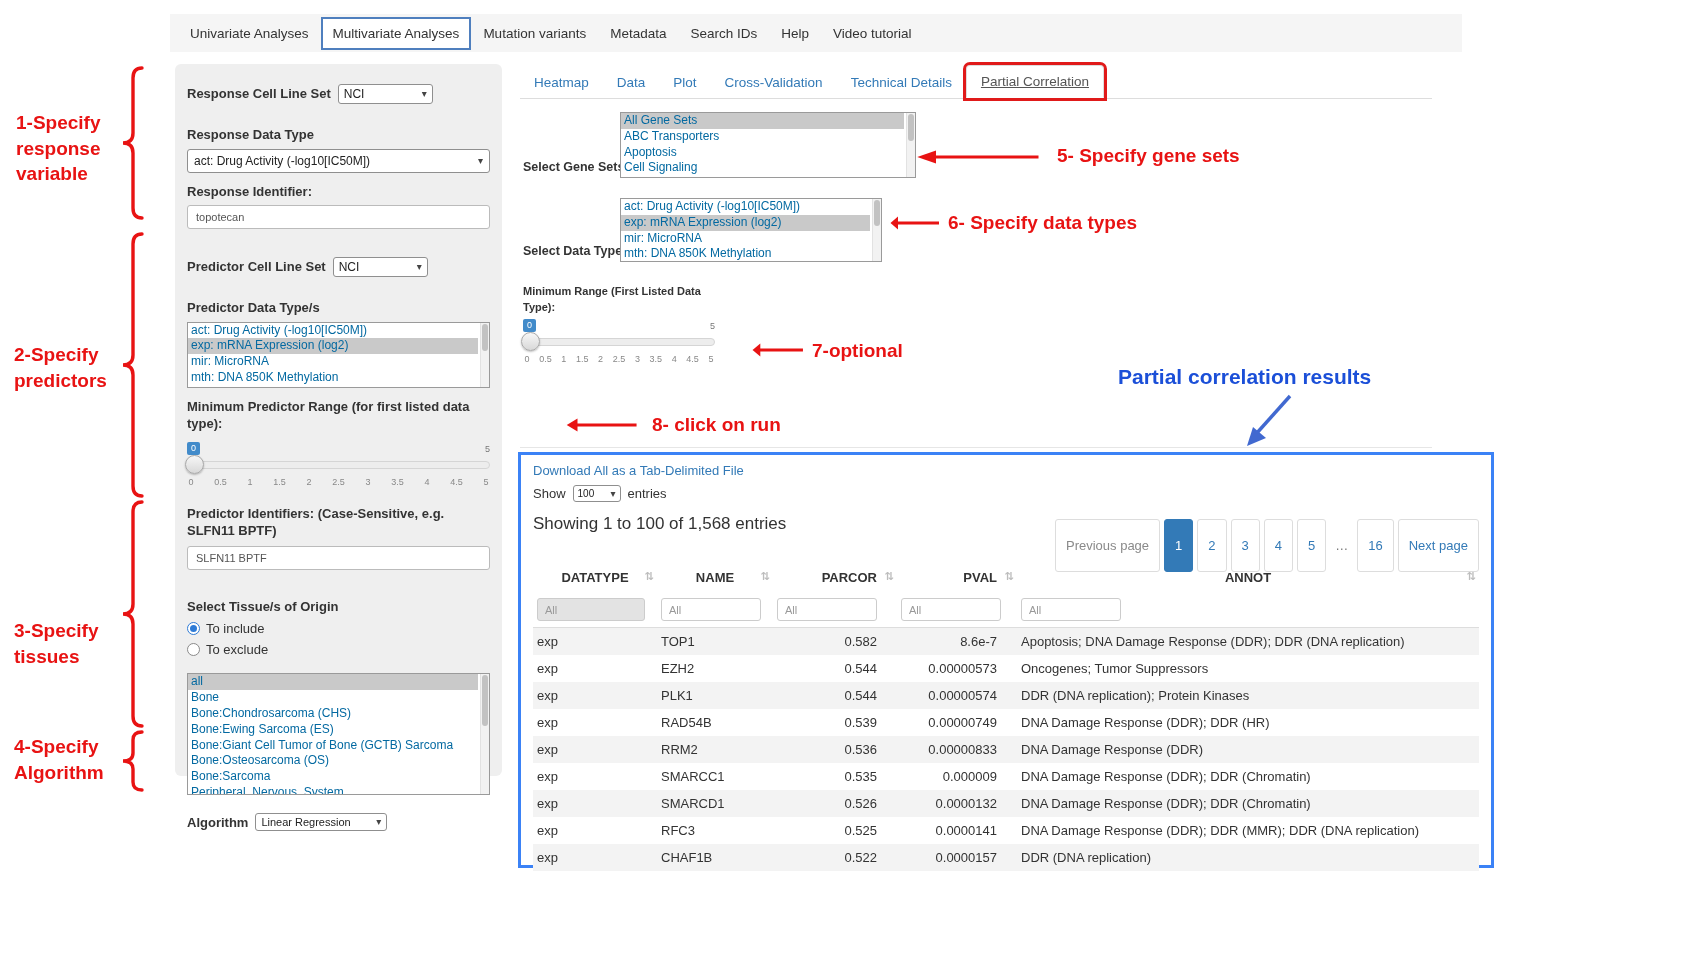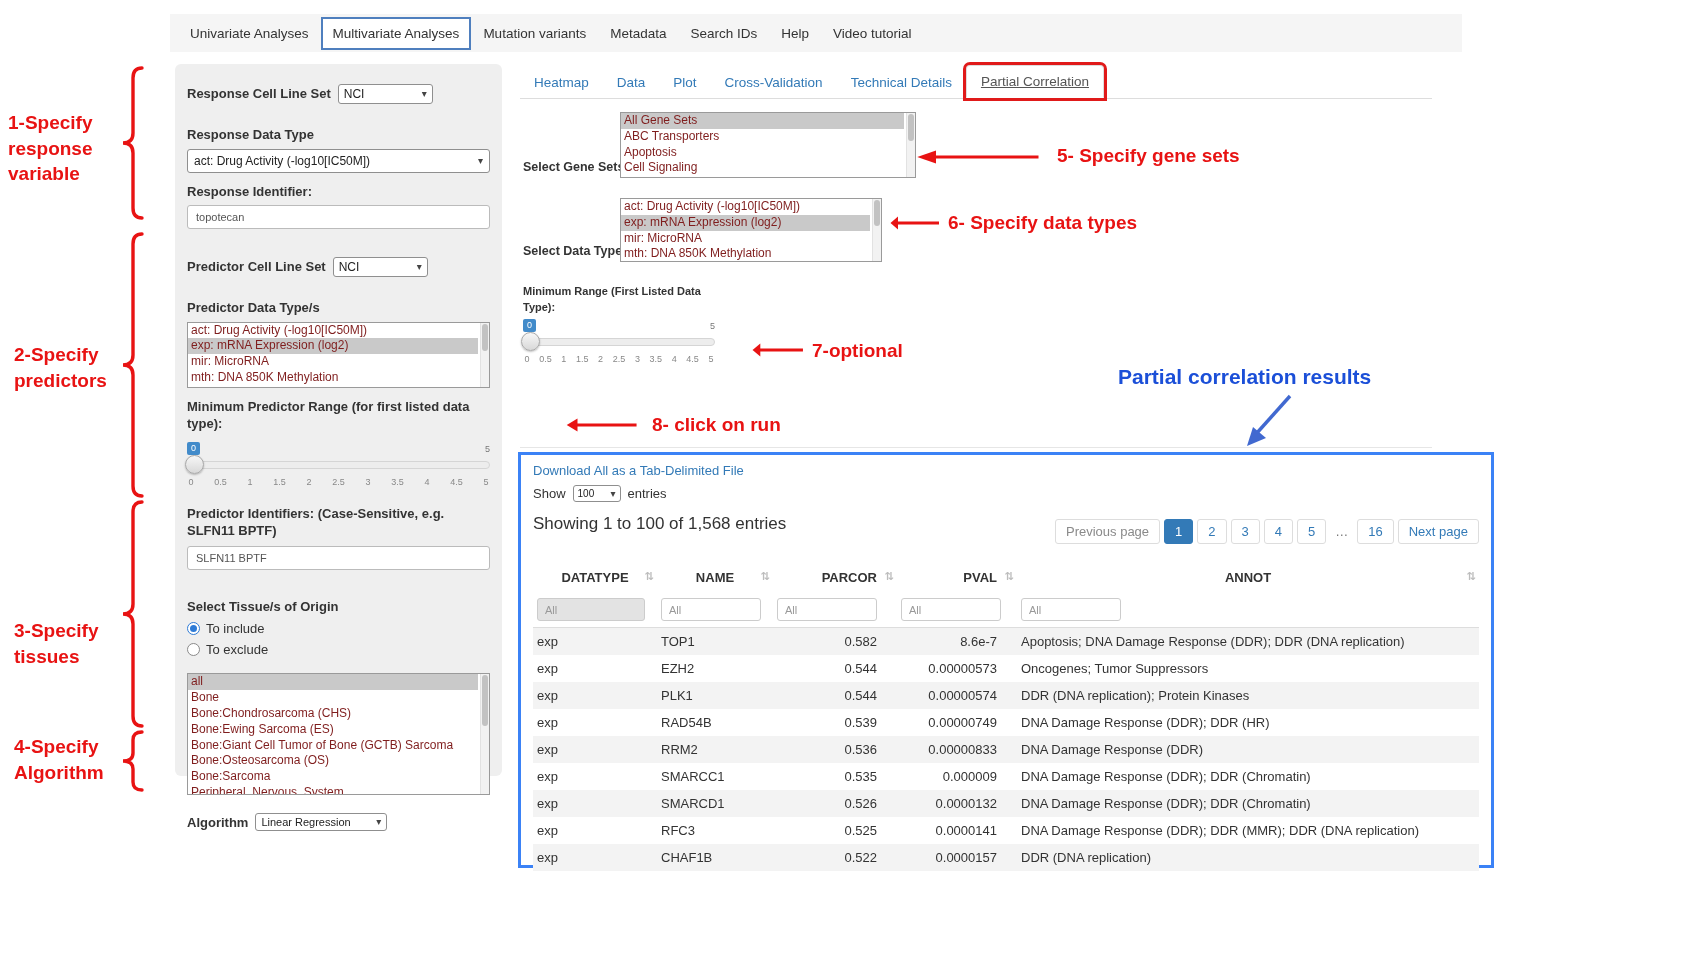--- a/index.html
+++ b/index.html
@@ -19,21 +19,21 @@
   .inline .flabel { white-space:nowrap; }
   .select { display:inline-flex; align-items:center; justify-content:space-between; border:1px solid #8f8f8f; border-radius:3px; background:#fff; font-size:12px; color:#222; padding:2px 5px; gap:6px; cursor:pointer; white-space:nowrap; }
   .select .caret { font-size:10px; color:#444; line-height:1; }
   .w-nci { width:95px; }
   .w-full { width:100%; padding:4px 6px; }
   .w-alg { width:132px; font-size:11px; }
   .w-show { width:48px; font-size:10px; padding:2px 4px; }
   .tinput { width:100%; height:24px; border:1px solid #bbb; border-radius:3px; font-size:11px; color:#555; padding:2px 8px; background:#fff; font-family:inherit; }
   .listwrap { position:relative; }
   .listbox { border:1px solid #9a9a9a; background:#fff; overflow:hidden; font-size:12px; height:100%; padding-right:11px; }
-  .opt { padding:0 3px; line-height:15.8px; white-space:nowrap; color:#7f1d1d; cursor:pointer; }
+  .opt { padding:0 3px; line-height:15.8px; white-space:nowrap; color:#0369a1; cursor:pointer; }
   .opt.sel { background:#c9c9c9; }
   .sbar { position:absolute; top:1px; bottom:1px; right:1px; width:9px; background:#f2f2f2; border-left:1px solid #e2e2e2; }
   .sthumb { position:absolute; top:1px; left:1px; width:6px; height:42%; background:#c2c2c2; border-radius:3px; }
   .radio-row { display:flex; align-items:center; gap:6px; margin-top:6px; font-size:13px; color:#333; cursor:pointer; }
   .rdot { width:13px; height:13px; border-radius:50%; border:1px solid #8a8a8a; background:#fff; position:relative; flex:0 0 auto; }
   .rdot.on { border-color:#2e7bd6; }
   .rdot.on::after { content:""; position:absolute; inset:2px; border-radius:50%; background:#2e7bd6; }
 
   
   .slider { position:relative; height:46px; }
@@ -67,21 +67,21 @@
   .arrow polygon { fill:#e81313; }
   .barrow line { stroke:#4169d0; stroke-width:3.4; }
   .barrow polygon { fill:#4169d0; }
 
   
   .results { position:absolute; left:518px; top:452px; width:976px; height:416px; border:3px solid #3b82f6; background:#fff; padding:6px 12px; }
   .dl { font-size:13px; color:#337ab7; text-decoration:none; cursor:pointer; display:inline-block; margin-top:2px; }
   .showrow { display:flex; align-items:center; gap:7px; font-size:13px; margin-top:6px; color:#333; }
   .showing { font-size:17px; margin-top:12px; color:#333; }
   .pager { position:absolute; right:12px; top:64px; display:flex; align-items:center; }
-  .pbtn { display:inline-block; padding:4px 10px; border:1px solid #ddd; border-radius:3px; margin-left:4px; color:#337ab7; background:#fff; font-size:13px; cursor:pointer; white-space:nowrap; }
+  .pbtn { display:inline-block; padding:18px 10px; border:1px solid #ddd; border-radius:3px; margin-left:4px; color:#337ab7; background:#fff; font-size:13px; cursor:pointer; white-space:nowrap; }
   .pbtn.prev { color:#8a8a8a; }
   .pbtn.cur { background:#337ab7; border-color:#337ab7; color:#fff; }
   .pdots { margin-left:4px; padding:4px 5px; color:#777; font-size:13px; }
   .dtable { width:100%; border-collapse:collapse; margin-top:28px; table-layout:fixed; }
   .dtable th { font-size:13px; font-weight:700; color:#333; padding:6px 4px; height:30px; position:relative; }
   .dtable th.col-l { text-align:center; }
   .dtable th.col-r { text-align:right; padding-right:20px; }
   .sorticon { position:absolute; right:3px; top:8px; font-size:11px; color:#bdbdbd; cursor:pointer; }
   .fcell { padding:3px 4px 8px 4px; border-bottom:1px solid #ddd; }
   .finput { height:23px; border:1px solid #ccc; border-radius:3px; font-size:11px; padding:2px 7px; width:100px; background:#fff; font-family:inherit; color:#444; }
@@ -100,21 +100,21 @@
   <nav class="topnav" id="topnav">
       <div class="navitem">Univariate Analyses</div>
       <div class="navitem active">Multivariate Analyses</div>
       <div class="navitem">Mutation variants</div>
       <div class="navitem">Metadata</div>
       <div class="navitem">Search IDs</div>
       <div class="navitem">Help</div>
       <div class="navitem">Video tutorial</div>
     </nav>
 
-  <div class="ann" style="left:8px; top:110px;">1-Specify
+  <div class="ann" style="left:16px; top:110px;">1-Specify
 response
 variable</div>
   <div class="ann" style="left:14px; top:342px;">2-Specify
 predictors</div>
   <div class="ann" style="left:14px; top:618px;">3-Specify
 tissues</div>
   <div class="ann" style="left:14px; top:734px;">4-Specify
 Algorithm</div>
 
   <svg class="brace" style="top:66px;" width="26" height="154" viewBox="0 0 26 154">

